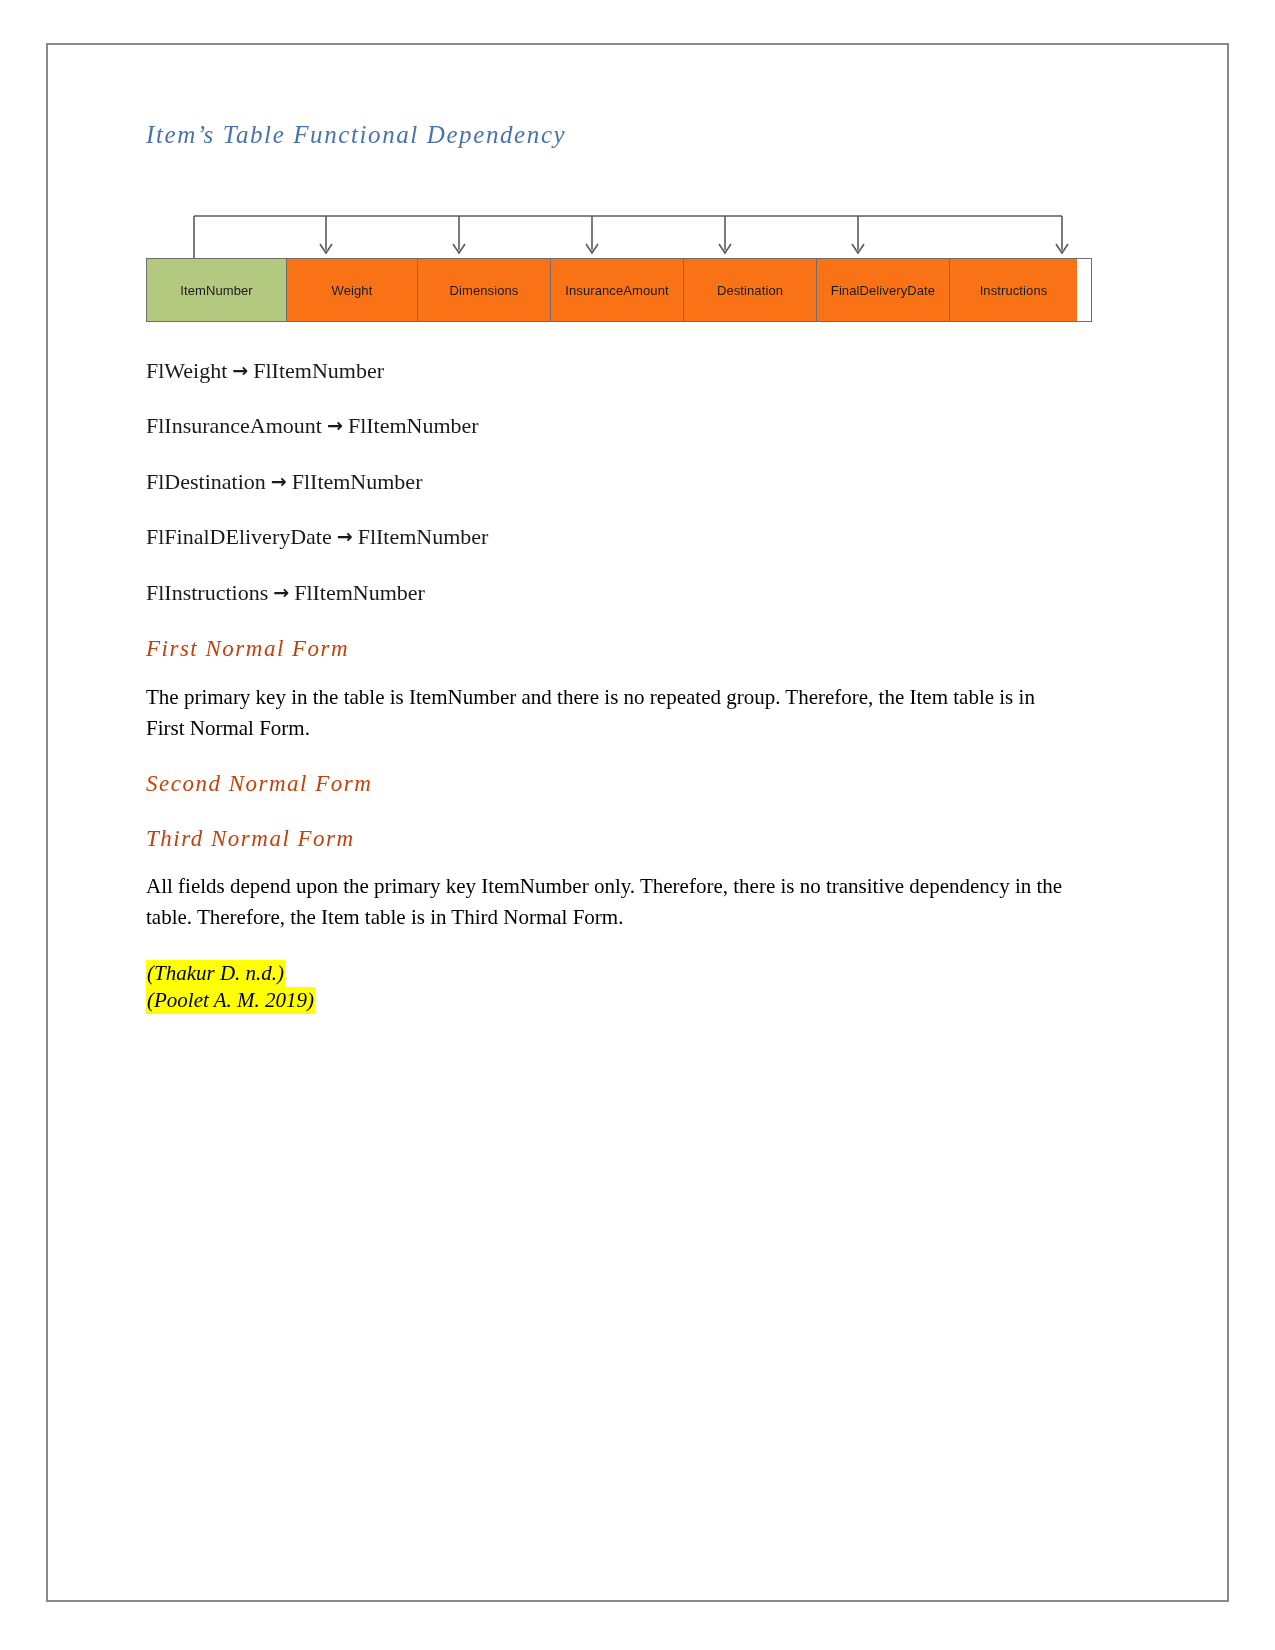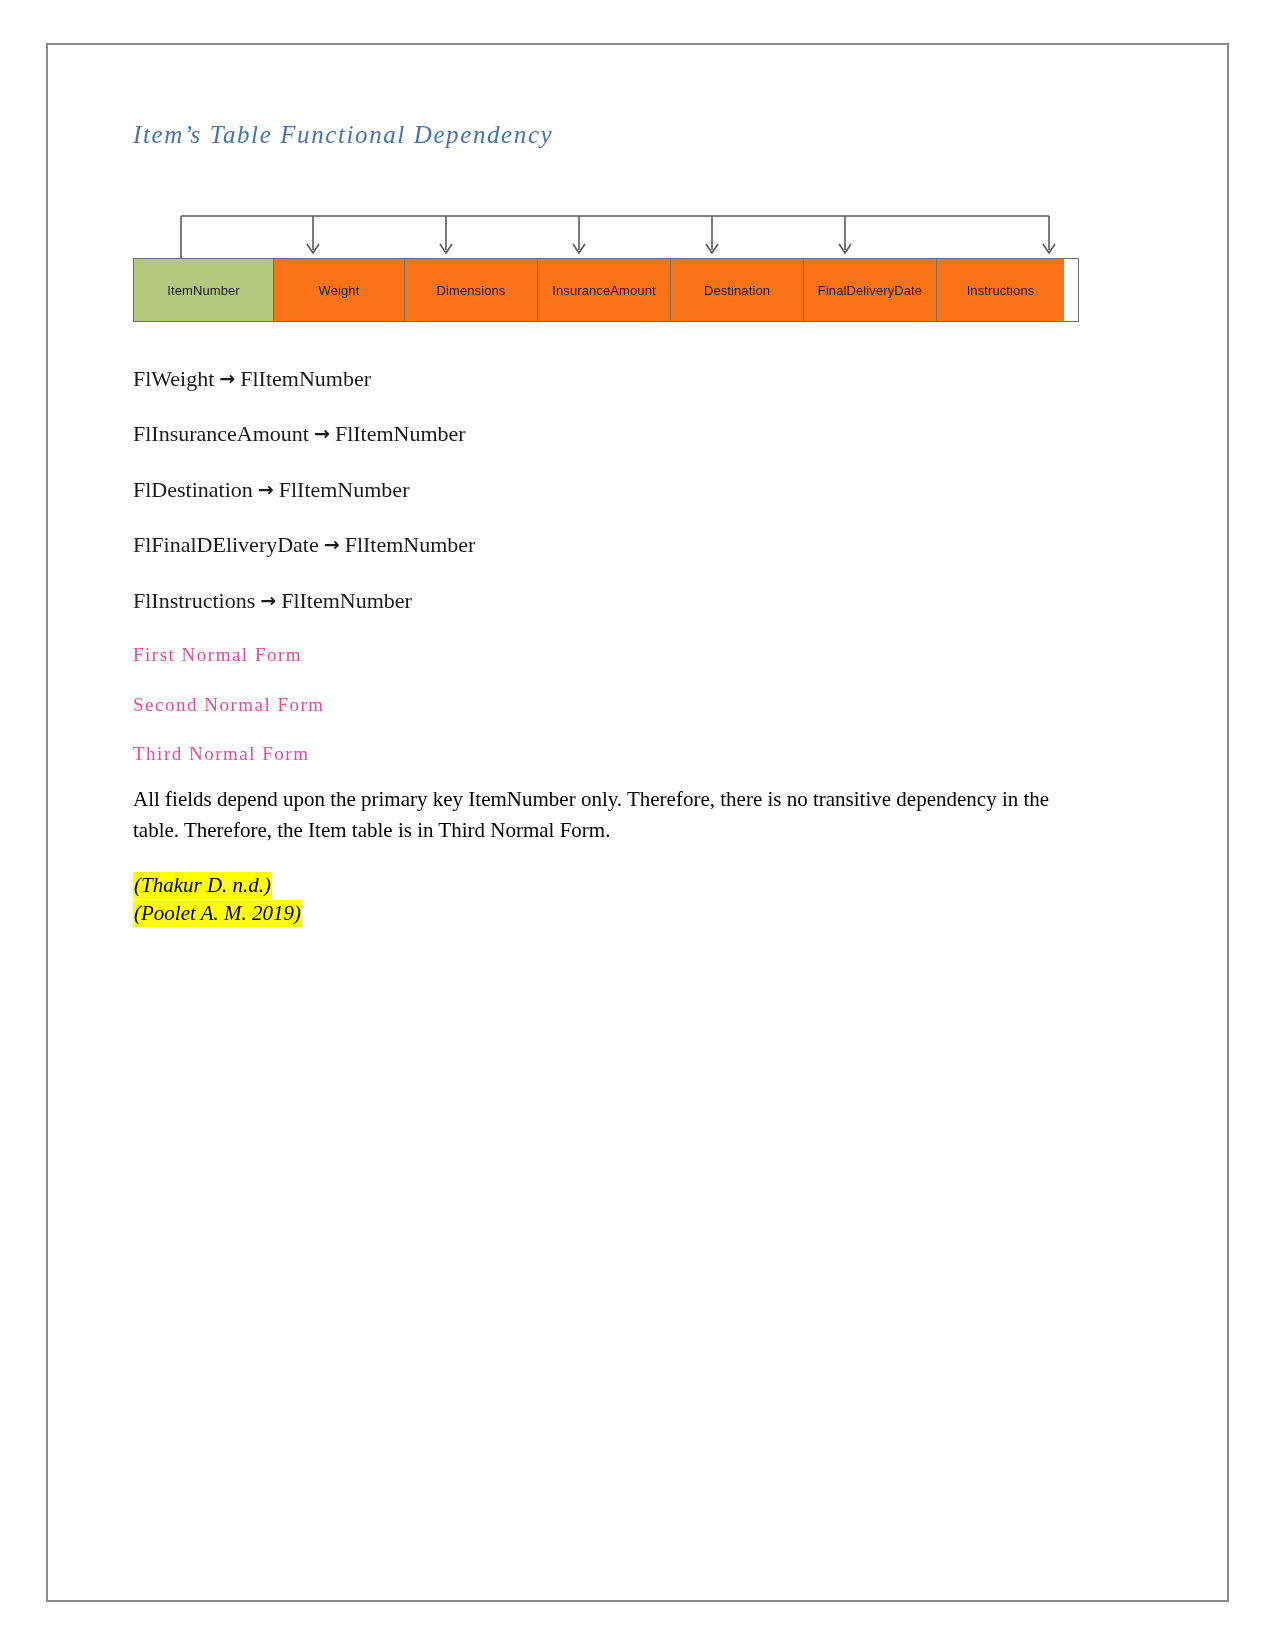--- a/index.html
+++ b/index.html
@@ -21,41 +21,42 @@
     left: 46px;
     top: 43px;
     right: 46px;
     bottom: 48px;
     border: 2px solid #8a8a8a;
     box-sizing: border-box;
     pointer-events: none;
   }
   .content {
     position: absolute;
-    left: 133px;
+    left: 146px;
     top: 120px;
     width: 930px;
   }
 
   
   h1.doc-title {
     font-family: "Liberation Serif", "DejaVu Serif", serif;
     font-style: italic;
     font-weight: normal;
     font-size: 25px;
     color: #4a72ad;
     letter-spacing: 1.6px;
     margin: 0 0 0 0;
     line-height: 1.2;
   }
   h2.section-heading {
     font-family: "Liberation Serif", "DejaVu Serif", serif;
+    font-style: italic;
     font-weight: normal;
-    font-size: 19px;
-    color: #ec4899;
+    font-size: 23px;
+    color: #c2410c;
     letter-spacing: 1.5px;
     margin: 26px 0 0 0;
     line-height: 1.25;
   }
 
   
   p.body-text {
     font-family: "Liberation Serif", "DejaVu Serif", serif;
     font-size: 21px;
     color: #000000;
@@ -73,21 +74,21 @@
   }
   .fd-arrow {
     font-family: "DejaVu Sans", sans-serif;
     font-weight: bold;
     font-size: 19px;
     padding: 0 5px;
     position: relative;
     top: -1px;
   }
   .fd-list {
-    margin-top: 24px;
+    margin-top: 16px;
   }
 
   
   .citations {
     margin-top: 26px;
     line-height: 1.32;
     font-style: italic;
   }
   .citation-line {
     font-family: "Liberation Serif", "DejaVu Serif", serif;
@@ -213,20 +214,21 @@
       </p>
       <p class="fd-line">
         <span>FlFinalDEliveryDate</span><span class="fd-arrow">→</span><span>FlItemNumber</span>
       </p>
       <p class="fd-line">
         <span>FlInstructions</span><span class="fd-arrow">→</span><span>FlItemNumber</span>
       </p>
     </div>
 
     <h2 class="section-heading">First Normal Form</h2>
+    <p class="body-text">The primary key in the table is ItemNumber and there is no repeated group. Therefore, the Item table is in First Normal Form.</p>
 
     <h2 class="section-heading">Second Normal Form</h2>
 
     <h2 class="section-heading">Third Normal Form</h2>
     <p class="body-text">All fields depend upon the primary key ItemNumber only. Therefore, there is no transitive dependency in the table. Therefore, the Item table is in Third Normal Form.</p>
 
     <div class="citations">
       <span class="citation-line"><span class="hl">(Thakur D. n.d.)</span></span>
       <span class="citation-line"><span class="hl">(Poolet A. M. 2019)</span></span>
     </div>

